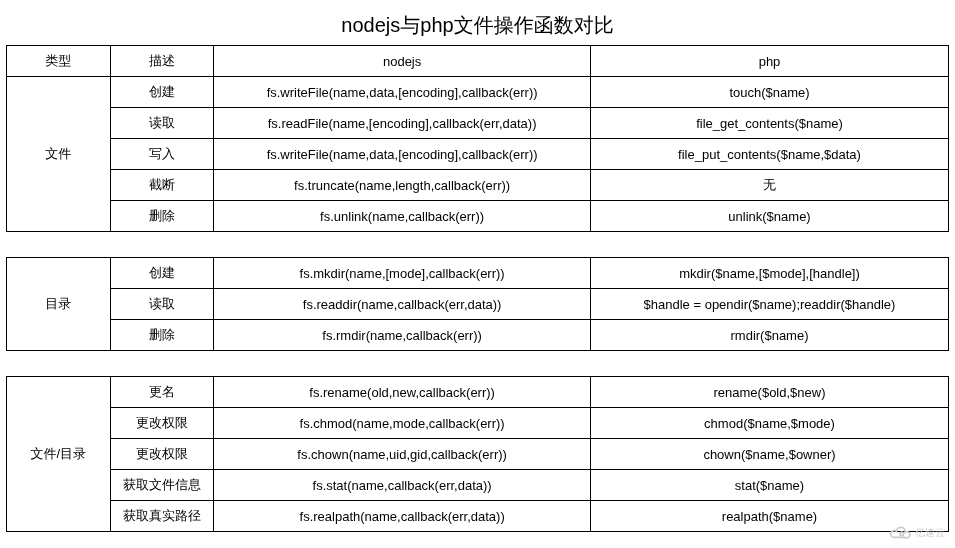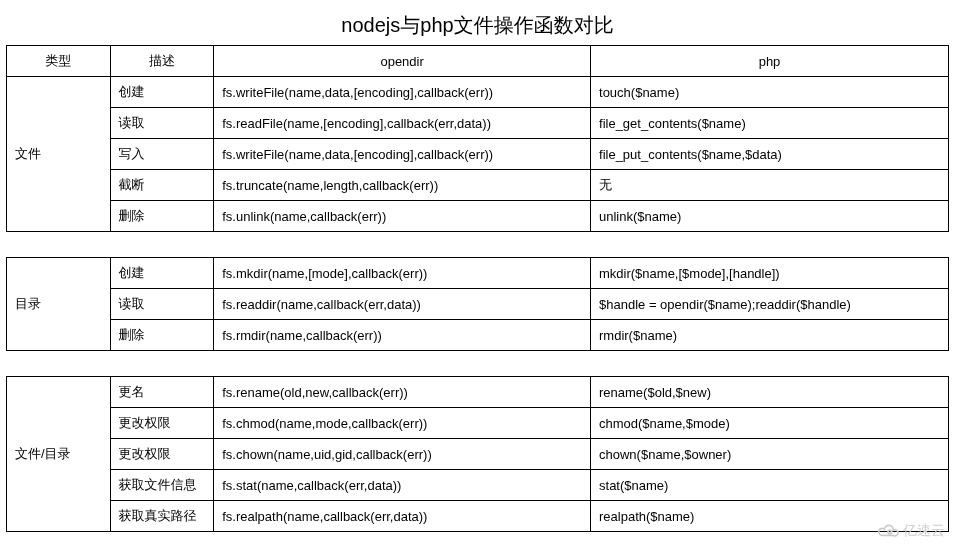--- a/index.html
+++ b/index.html
@@ -17,21 +17,21 @@
       padding: 6px;
     }
     table {
       width: 100%;
       border-collapse: collapse;
       table-layout: fixed;
     }
     th, td {
       border: 1px solid #000;
       padding: 6px 8px;
-      text-align: left;
+      text-align: center;
       vertical-align: middle;
       height: 30px;
     }
     .title-cell {
       text-align: center;
       font-weight: normal;
       font-size: 20px;
       border-left: none;
       border-right: none;
       border-top: none;
@@ -50,21 +50,21 @@
     }
     .col-type { width: 11%; }
     .col-desc { width: 11%; }
     .col-nodejs { width: 40%; }
     .col-php { width: 38%; }
     .watermark {
       position: absolute;
       right: 10px;
       bottom: 8px;
       color: #ccc;
-      font-size: 14px;
+      font-size: 10px;
       display: flex;
       align-items: center;
       gap: 4px;
     }
     .watermark svg {
       width: 22px;
       height: 14px;
       stroke: #ccc;
       fill: none;
       stroke-width: 2;
@@ -80,21 +80,21 @@
     <col class="col-nodejs">
     <col class="col-php">
   </colgroup>
   <tbody id="tbody">
       <tr>
         <td colspan="4" class="title-cell">nodejs与php文件操作函数对比</td>
       </tr>
       <tr>
         <th>类型</th>
         <th>描述</th>
-        <th>opendir</th>
+        <th>nodejs</th>
         <th>php</th>
       </tr>
       <tr>
         <td rowspan="5" class="type-cell">文件</td>
         <td>创建</td>
         <td>fs.writeFile(name,data,[encoding],callback(err))</td>
         <td>touch($name)</td>
       </tr>
       <tr>
         <td>读取</td>

